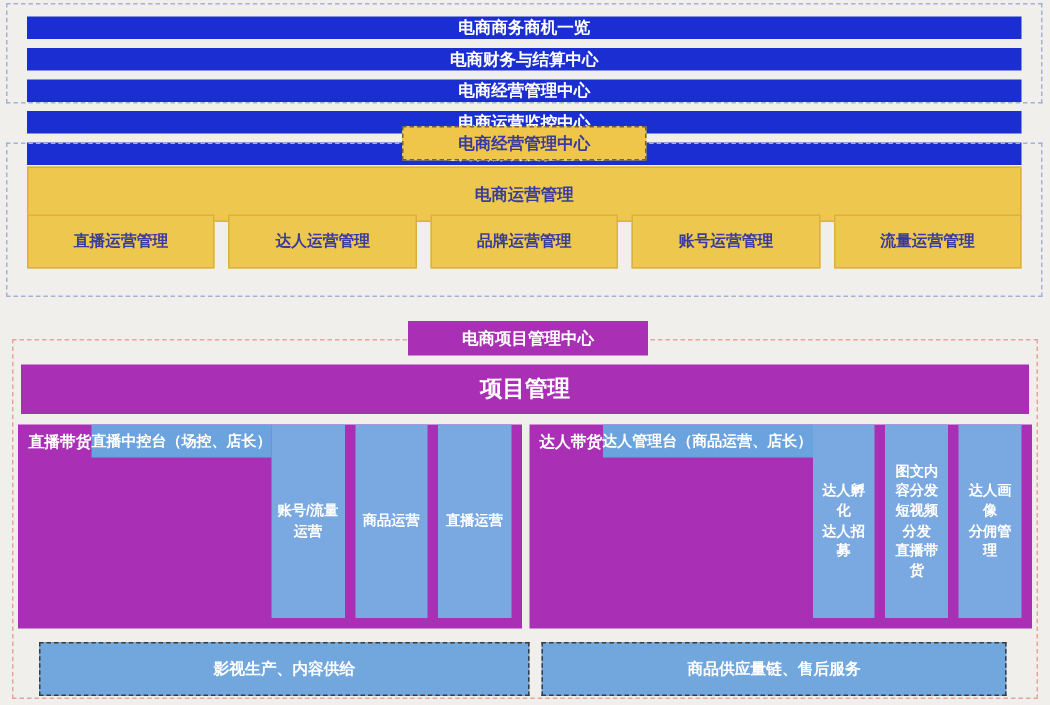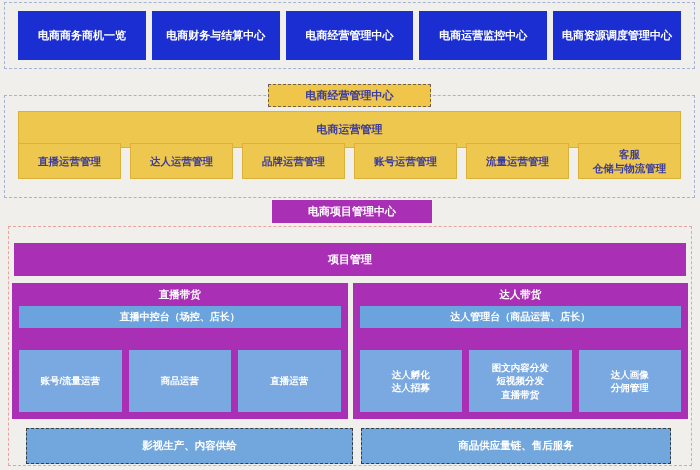--- a/index.html
+++ b/index.html
@@ -9,21 +9,21 @@
     background: #f0efec;
     font-family: "Liberation Sans", sans-serif;
     overflow: hidden;
   }
   .center { display: flex; align-items: center; justify-content: center; text-align: center; }
 
   
   .sec-top {
     position: absolute; left: 4px; top: 2px; width: 691px; height: 67px;
     border: 1px dashed #a3b2d6;
-    display: flex; gap: 6px; padding: 8px 13px;
+    display: flex; gap: 6px; padding: 8px 13px; flex-direction: column;
   }
   .blue-box {
     flex: 1; background: #1b2ed2; color: #ffffff;
     font-size: 11px; font-weight: bold;
   }
 
   
   .sec-mid-title {
     position: absolute; left: 268px; top: 84px; width: 163px; height: 23px;
     background: #f0c64a; border: 1px dashed #6e6152;
@@ -43,39 +43,39 @@
     display: flex; gap: 9px;
   }
   .yellow-box {
     flex: 1; background: #eec84e; border: 1px solid #dcb13a;
     color: #3b3b9e; font-size: 10.5px; font-weight: bold;
     white-space: pre-line; line-height: 1.35;
   }
 
   
   .sec-proj-title {
-    position: absolute; left: 272px; top: 200px; width: 160px; height: 23px;
+    position: absolute; left: 272px; top: 214px; width: 160px; height: 23px;
     background: #a92fb5; color: #ffffff;
     font-size: 11px; font-weight: bold; z-index: 2;
   }
   .sec-proj {
     position: absolute; left: 8px; top: 226px; width: 684px; height: 240px;
     border: 1px dashed #e7a49b;
   }
   .proj-bar {
     position: absolute; left: 5px; right: 5px; top: 16px; height: 33px;
-    background: #a92fb5; color: #ffffff; font-size: 11px; font-weight: bold;
+    background: #a92fb5; color: #ffffff; font-size: 15px; font-weight: bold;
   }
   .proj-cols {
     position: absolute; left: 3px; right: 3px; top: 56px; height: 136px;
     display: flex; gap: 5px;
   }
   .proj-col {
     flex: 1; background: #a92fb5;
-    display: flex; flex-direction: column; padding: 0 7px 7px;
+    display: flex; flex-direction: row; padding: 0 7px 7px;
   }
   .col-header {
     height: 23px; flex: none;
     color: #ffffff; font-size: 10.5px; font-weight: bold;
   }
   .col-sub {
     height: 22px; flex: none; background: #6ba3de; margin-bottom: 22px;
     color: #ffffff; font-size: 10px; font-weight: bold;
   }
   .col-cells { flex: 1; display: flex; gap: 7px; }
@@ -105,22 +105,20 @@
 
 <div class="sec-mid-title center">电商经营管理中心</div>
 <div class="sec-mid">
   <div class="mid-bar center">电商运营管理</div>
   <div class="mid-row">
     <div class="yellow-box center">直播运营管理</div>
     <div class="yellow-box center">达人运营管理</div>
     <div class="yellow-box center">品牌运营管理</div>
     <div class="yellow-box center">账号运营管理</div>
     <div class="yellow-box center">流量运营管理</div>
-    <div class="yellow-box center">客服
-仓储与物流管理</div>
   </div>
 </div>
 
 <div class="sec-proj-title center">电商项目管理中心</div>
 <div class="sec-proj">
   <div class="proj-bar center">项目管理</div>
 
   <div class="proj-cols">
 
     <div class="proj-col">

